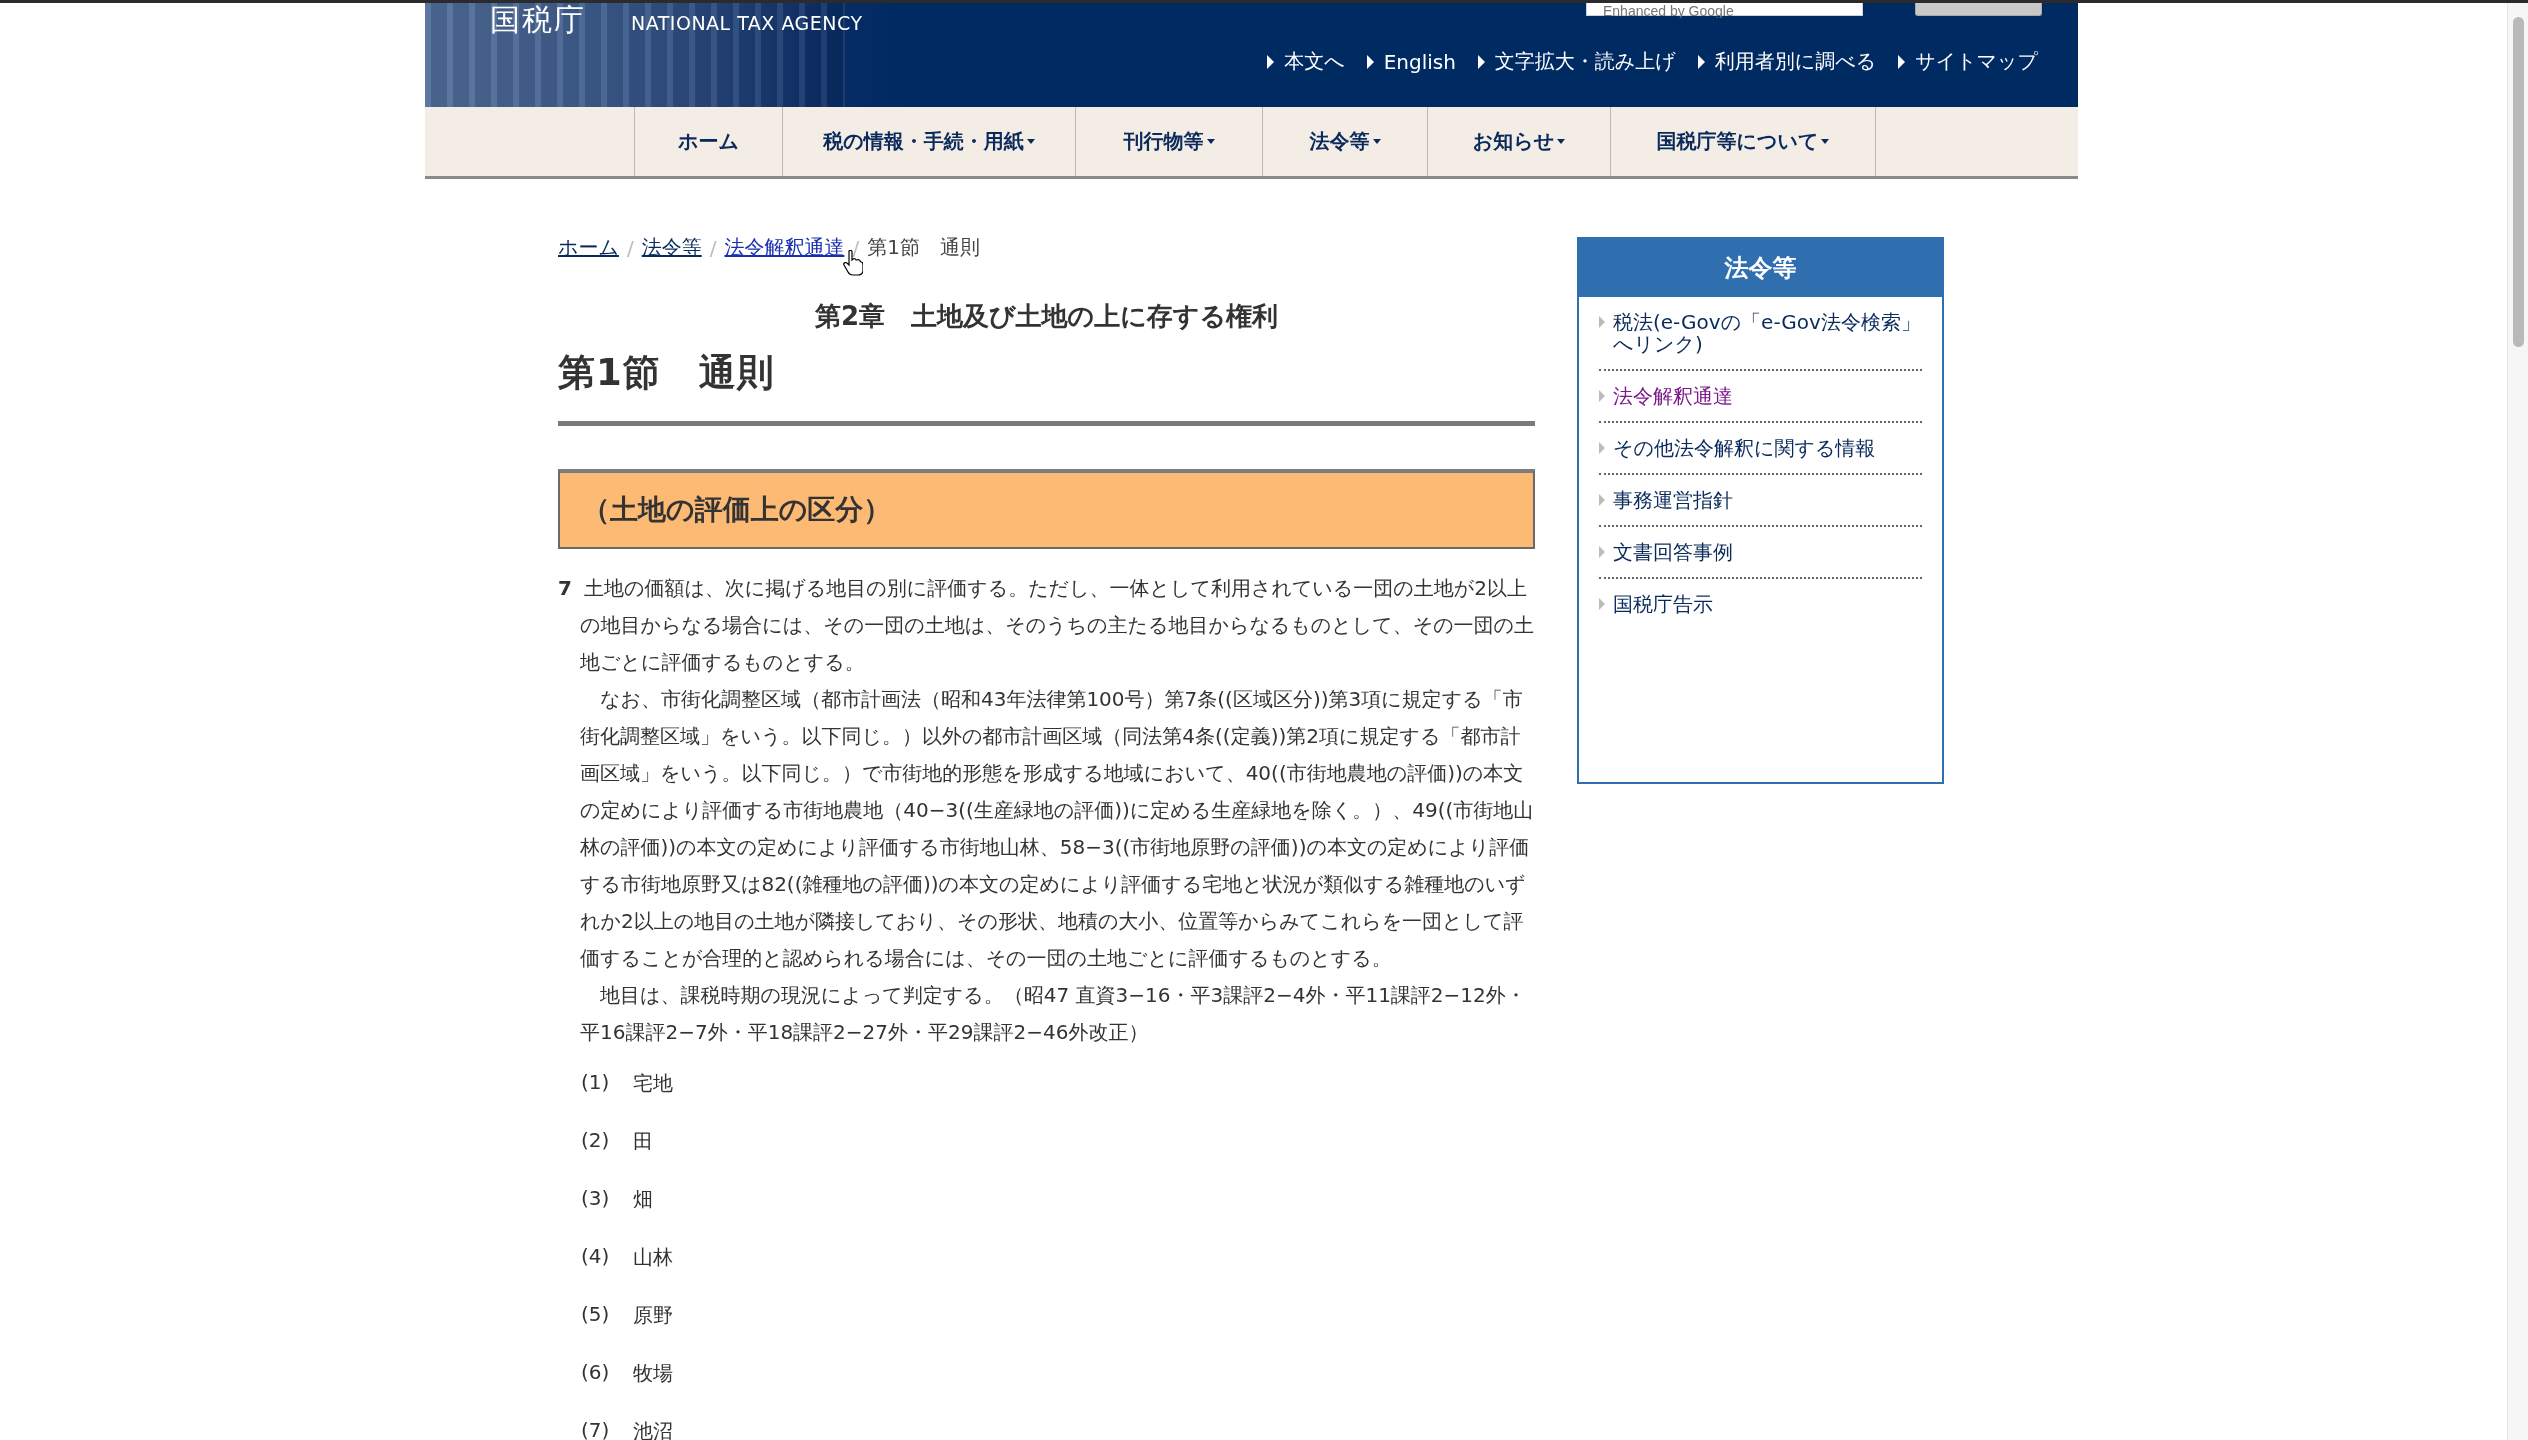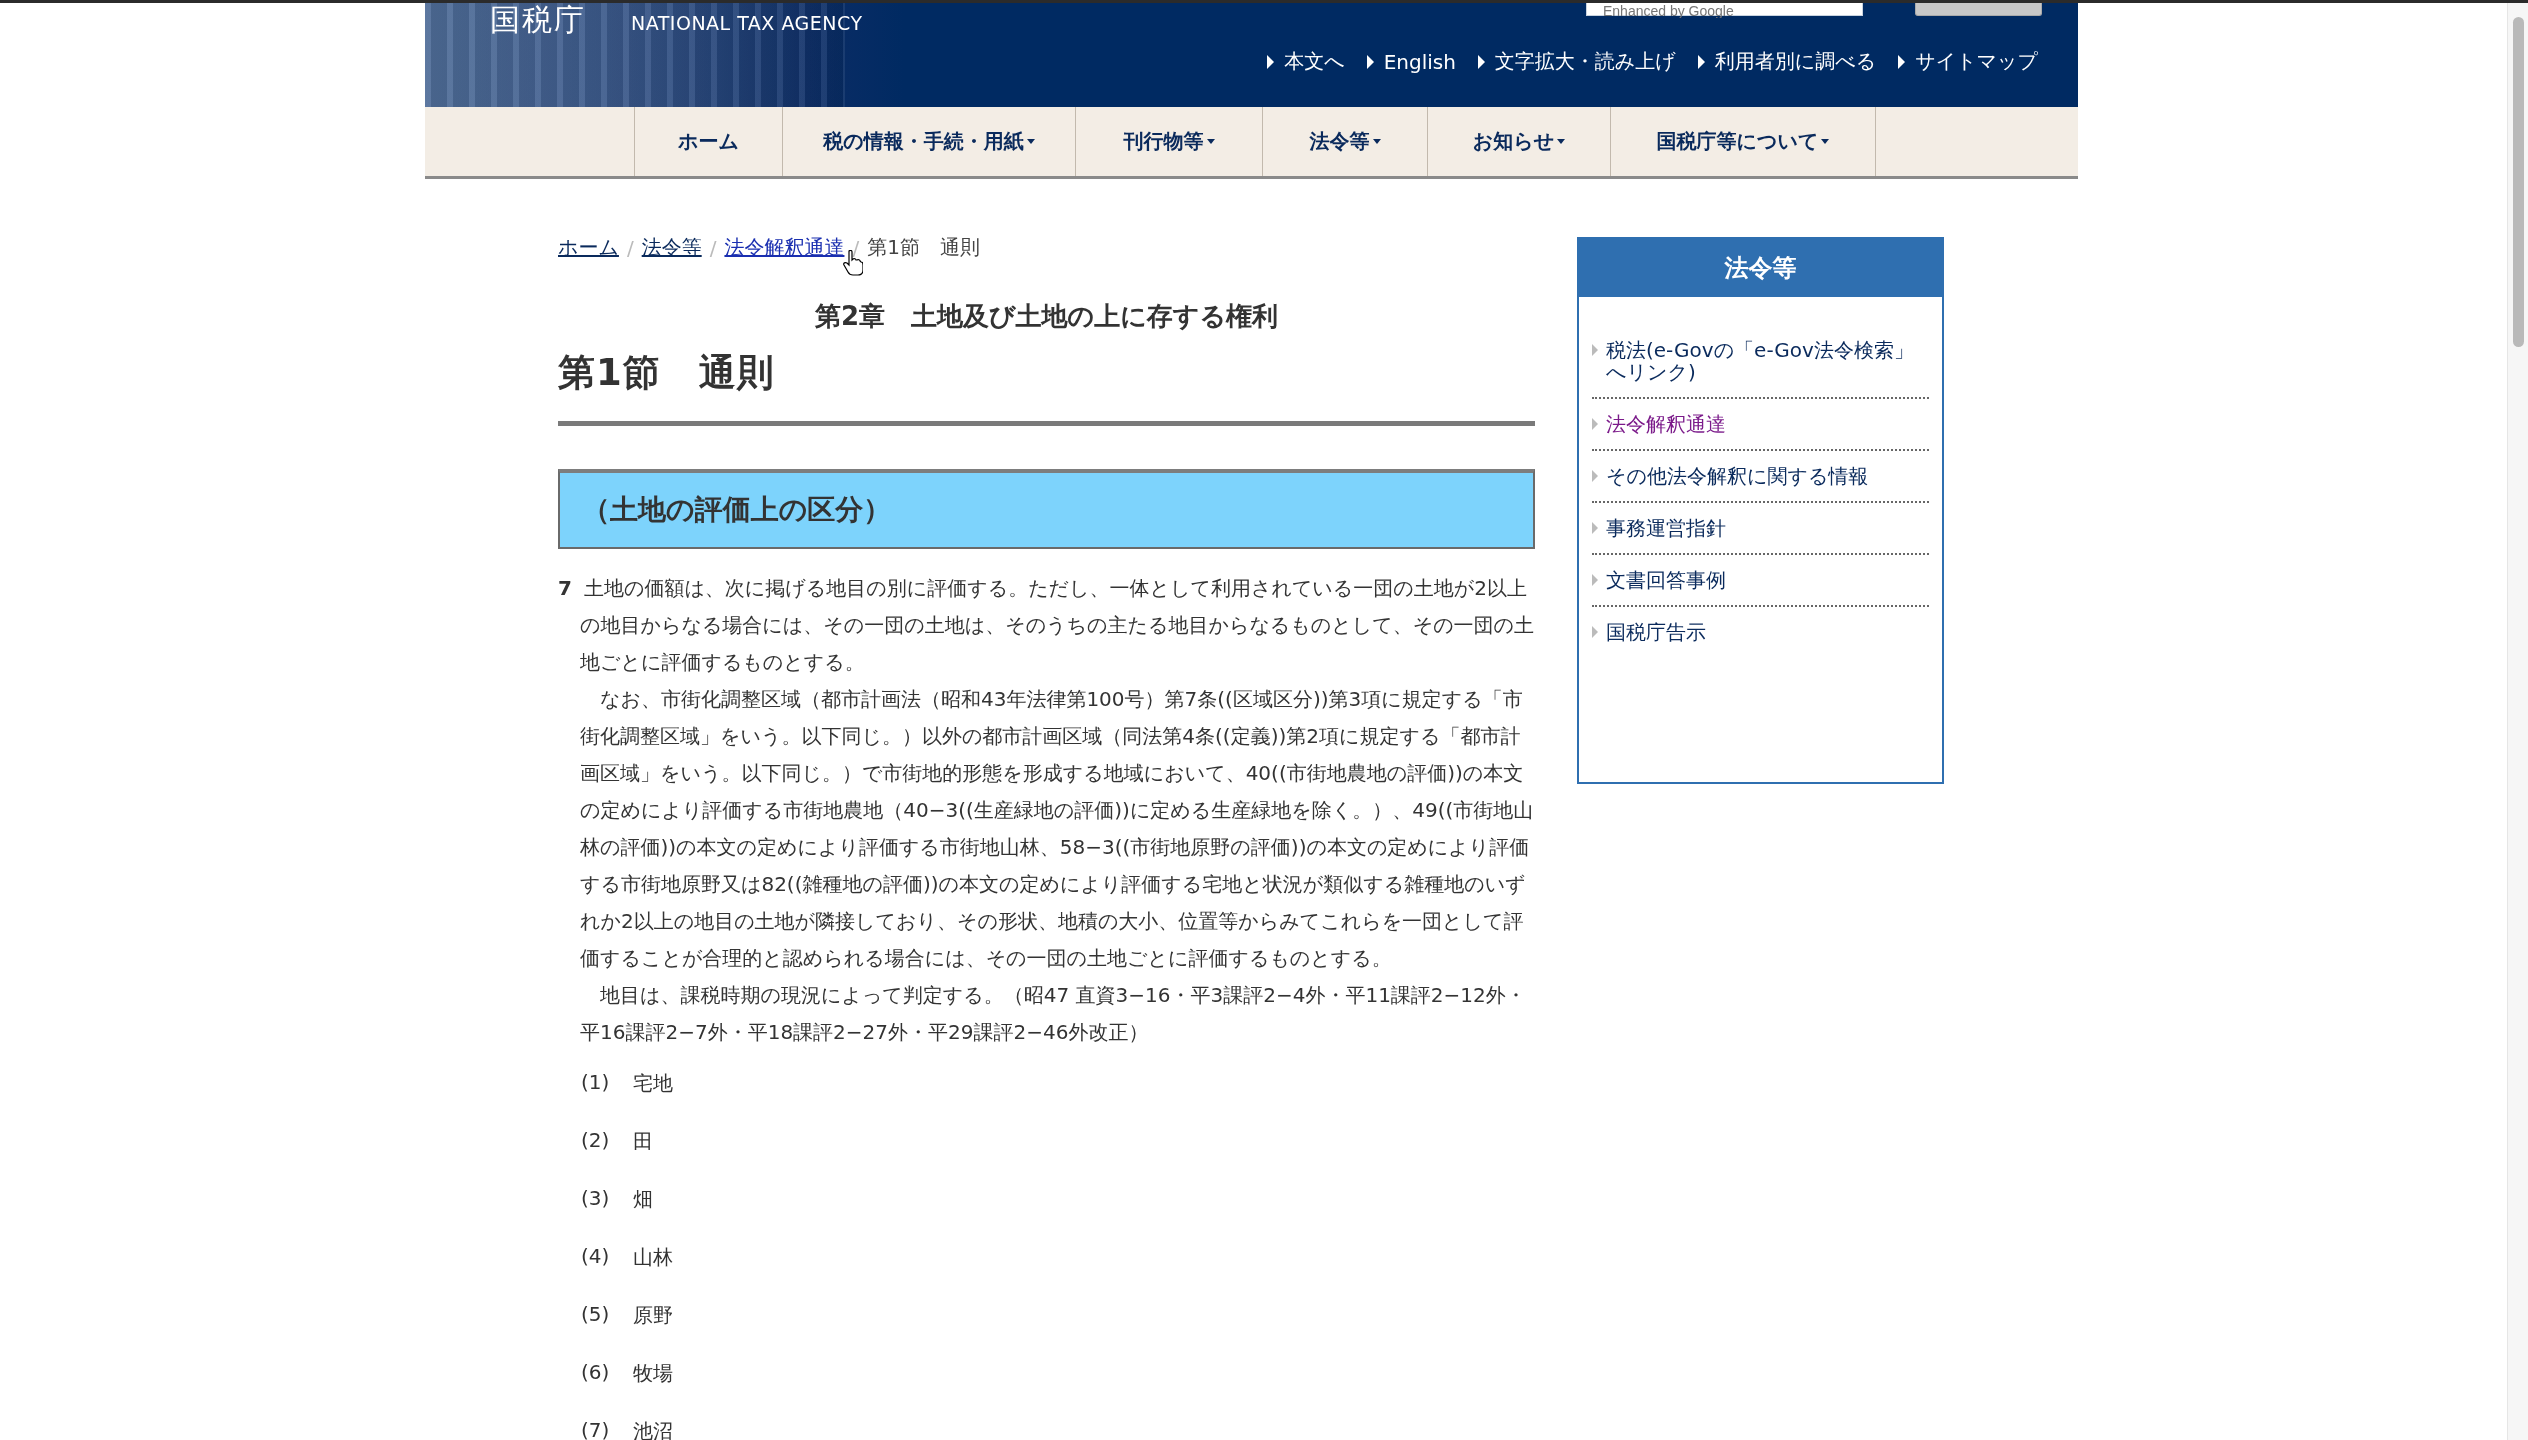--- a/index.html
+++ b/index.html
@@ -37,38 +37,38 @@
   .breadcrumb a { color: #0a2a5c; text-decoration: underline; }
   .breadcrumb a.hover { color: #1a2fb0; }
   .bc-sep { color: #bbbbbb; }
   .bc-current { color: #444; }
   .cursor-icon { position: absolute; left: 843px; top: 250px; width: 20px; height: 26px; }
 
   .chapter { position: absolute; left: 558px; top: 299px; width: 977px; text-align: center; font-size: 26px; font-weight: bold; color: #333; }
   .h1 { position: absolute; left: 558px; top: 348px; font-size: 37px; font-weight: bold; color: #333; letter-spacing: 1px; }
   .h1-rule { position: absolute; left: 558px; top: 421px; width: 977px; height: 5px; background: #7a7a7a; }
 
-  .section-box { position: absolute; left: 558px; top: 469px; width: 977px; height: 80px; background: #7dd3fc;
+  .section-box { position: absolute; left: 558px; top: 469px; width: 977px; height: 80px; background: #fdba74;
                  border: 2px solid #6a6a6a; border-top: 4px solid #7d7d7d; display: flex; align-items: center; padding-left: 22px; }
   .section-box h2 { font-size: 28px; font-weight: bold; color: #333; }
 
   .body-text { position: absolute; left: 558px; top: 570px; width: 977px; font-size: 20px; line-height: 37px; color: #333; }
   .para { padding-left: 22px; text-indent: 0; }
   .para.first { padding-left: 22px; text-indent: -22px; }
   .para .num { font-weight: bold; margin-right: 12px; }
   .para.indent { text-indent: 20px; }
 
   .items { position: absolute; left: 581px; top: 1070px; }
   .item { height: 58px; font-size: 20px; color: #333; display: flex; }
   .item .inum { width: 52px; }
 
   
   .sidebar { position: absolute; left: 1577px; top: 237px; width: 367px; height: 547px; border: 2px solid #2f6fb0; background: #fff; }
   .sb-head { height: 58px; background: #2f6fb0; color: #fff; font-size: 24px; font-weight: bold; display: flex; align-items: center; justify-content: center; }
-  .sb-list { padding: 0 13px; margin-top: 28px; }
+  .sb-list { padding: 0 20px; }
   .sb-item { border-bottom: 2px dotted #666; padding: 14px 0 14px 14px; font-size: 20px; line-height: 22px; color: #0a2a5c; position: relative; text-decoration: none; display: block; }
   .sb-item:last-child { border-bottom: none; }
   .sb-item.visited { color: #7b1a8a; }
   .sb-item .tri-gray { position: absolute; left: 0; top: 19px; width: 0; height: 0; border-top: 6px solid transparent; border-bottom: 6px solid transparent; border-left: 6px solid #bbbbbb; }
 
   
   .scroll-track { position: absolute; left: 2507px; top: 3px; width: 21px; height: 1437px; background: #f6f6f6; border-left: 1px solid #e6e6e6; }
   .scroll-thumb { position: absolute; left: 5px; top: 14px; width: 11px; height: 330px; background: #b9b9b9; border-radius: 6px; }
 </style>
 </head>

